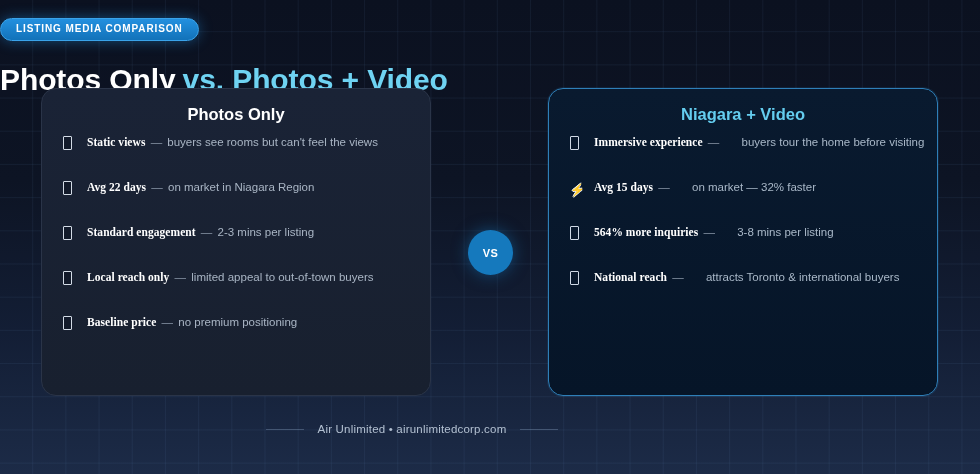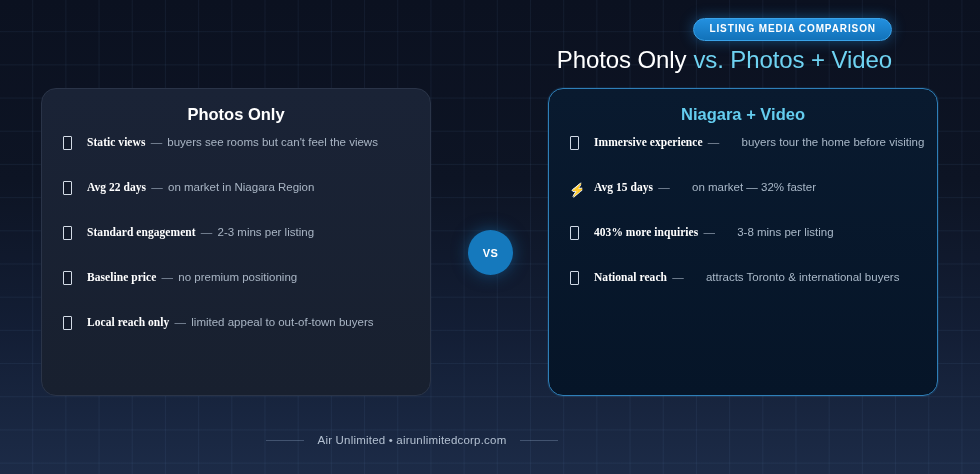--- a/index.html
+++ b/index.html
@@ -32,45 +32,45 @@
       linear-gradient(to bottom, rgba(120,165,220,0.075) 1px, transparent 1px);
     background-size: 33.2px 33.2px;
     background-position: -1px -2px;
     pointer-events: none;
   }
 
   
   .header {
     position: absolute;
     top: 0;
-    left: 8px;
+    left: 0;
     width: 884px;
-    text-align: right;
+    text-align: left;
   }
 
   .badge {
     display: inline-block;
     margin-top: 18px;
     padding: 4px 15px 5px 15px;
     border-radius: 20px;
     background: linear-gradient(180deg, #2390df 0%, #1272b9 100%);
     border: 1px solid #3aa3ea;
     color: #ffffff;
     font-size: 10px;
     font-weight: bold;
     letter-spacing: 0.9px;
     line-height: 12px;
     box-shadow: 0 0 14px rgba(35,144,223,0.45);
     white-space: nowrap;
   }
 
   .headline {
-    margin-top: 4px;
-    font-size: 24px;
-    font-weight: normal;
+    margin-top: 24px;
+    font-size: 30px;
+    font-weight: bold;
     letter-spacing: -0.1px;
     line-height: 30px;
     white-space: nowrap;
   }
   .headline .part-a {
     color: #ffffff;
   }
   .headline .part-b {
     color: #6fd3f2;
     margin-left: 7px;
@@ -199,21 +199,21 @@
     display: flex;
     align-items: center;
     justify-content: center;
     box-shadow: 0 0 16px rgba(21,121,189,0.5);
   }
 
   
   .footer {
     position: absolute;
     left: 0;
-    top: 433px;
+    top: 422px;
     width: 824px;
     display: flex;
     align-items: center;
     justify-content: center;
     gap: 14px;
   }
   .footer-rule {
     width: 38px;
     height: 1px;
     background: rgba(160,185,215,0.3);
@@ -267,32 +267,32 @@
         <span class="bullet-text">
           <span class="strong">Standard engagement</span>
           <span class="dash">—</span>
           <span class="desc">2-3 mins per listing</span>
         </span>
       </li>
 
       <li class="bullet-row">
         <span class="bullet-icon"><span class="tofu"></span></span>
         <span class="bullet-text">
+          <span class="strong">Local reach only</span>
+          <span class="dash">—</span>
+          <span class="desc">limited appeal to out-of-town buyers</span>
+        </span>
+      </li>
+
+      <li class="bullet-row">
+        <span class="bullet-icon"><span class="tofu"></span></span>
+        <span class="bullet-text">
           <span class="strong">Baseline price</span>
           <span class="dash">—</span>
           <span class="desc">no premium positioning</span>
-        </span>
-      </li>
-
-      <li class="bullet-row">
-        <span class="bullet-icon"><span class="tofu"></span></span>
-        <span class="bullet-text">
-          <span class="strong">Local reach only</span>
-          <span class="dash">—</span>
-          <span class="desc">limited appeal to out-of-town buyers</span>
         </span>
       </li>
 
     </ul>
   </div>
 
   <div class="card card-right">
     <div class="card-title">Niagara + Video</div>
     <ul class="bullet-list">
 
@@ -310,21 +310,21 @@
         <span class="bullet-text">
           <span class="strong">Avg 15 days</span>
           <span class="dash">—</span>
           <span class="desc">on market — 32% faster</span>
         </span>
       </li>
 
       <li class="bullet-row">
         <span class="bullet-icon"><span class="tofu"></span></span>
         <span class="bullet-text">
-          <span class="strong">403% more inquiries</span>
+          <span class="strong">564% more inquiries</span>
           <span class="dash">—</span>
           <span class="desc">3-8 mins per listing</span>
         </span>
       </li>
 
       <li class="bullet-row">
         <span class="bullet-icon"><span class="tofu"></span></span>
         <span class="bullet-text">
           <span class="strong">National reach</span>
           <span class="dash">—</span>

